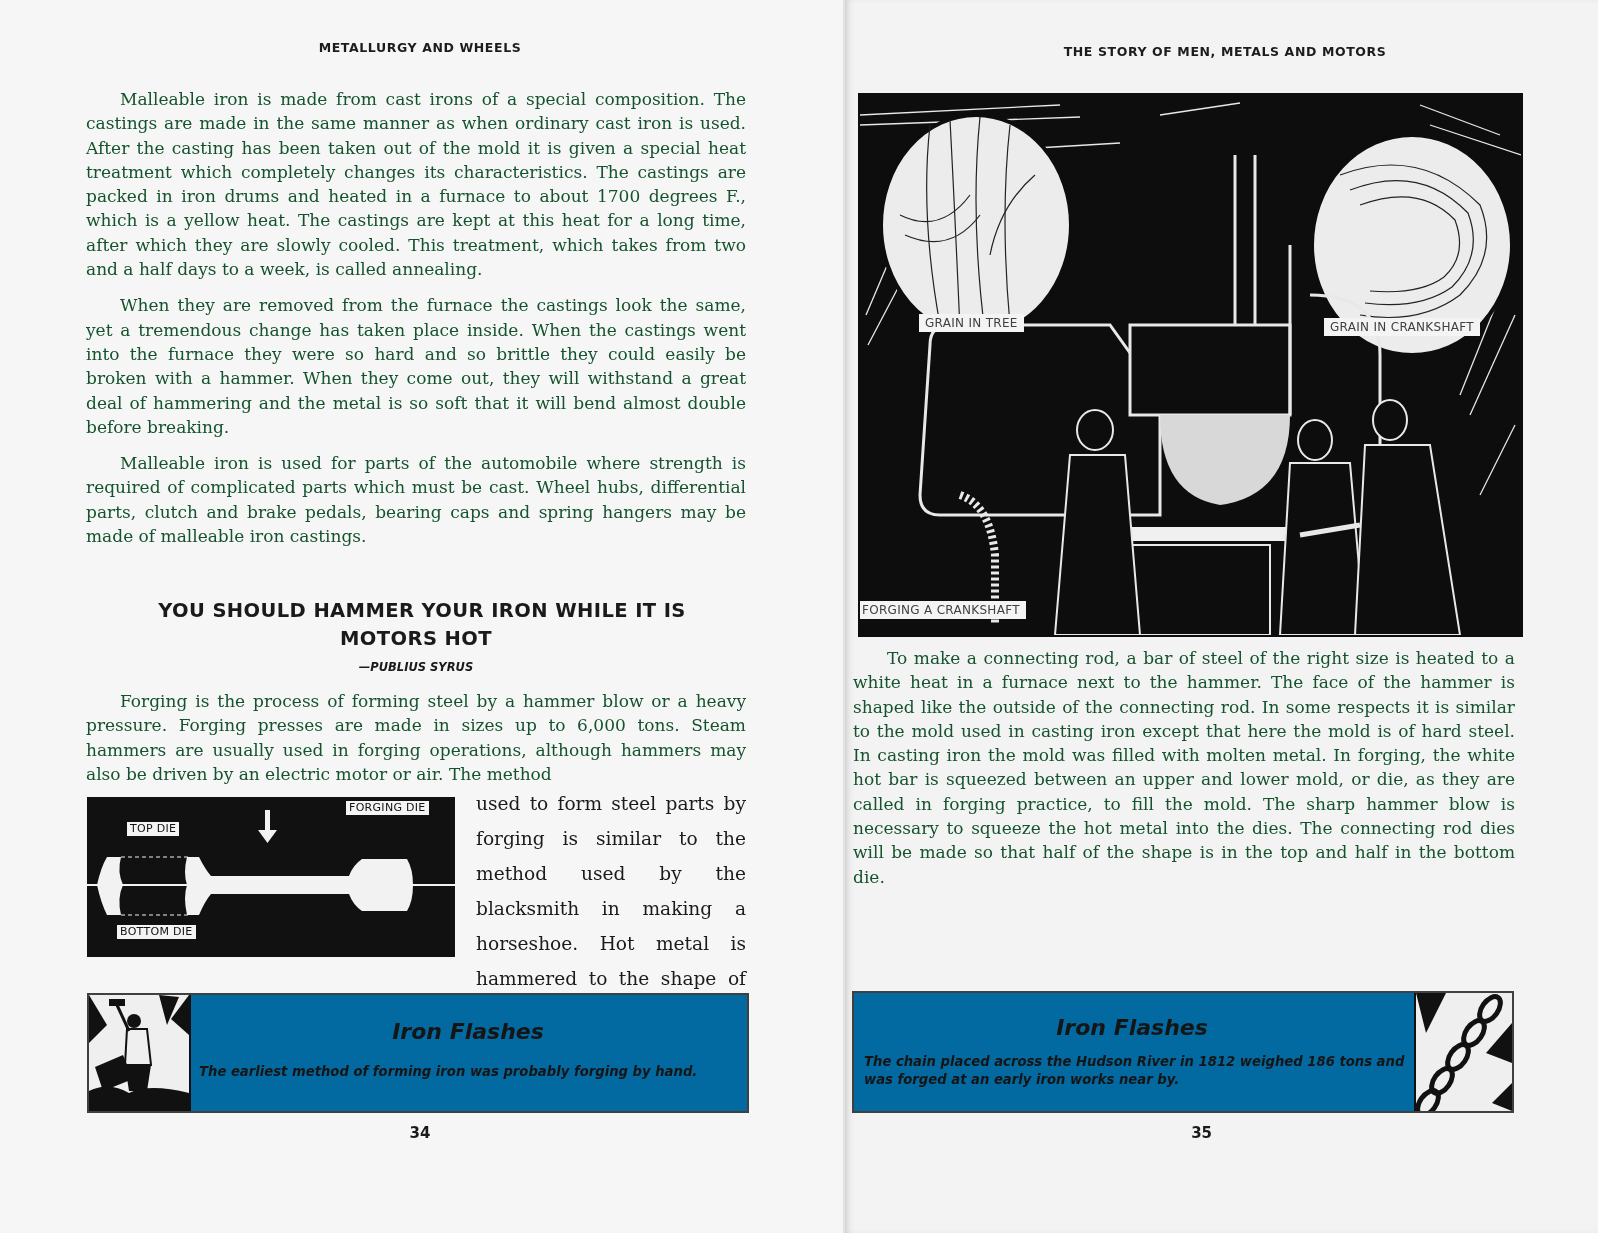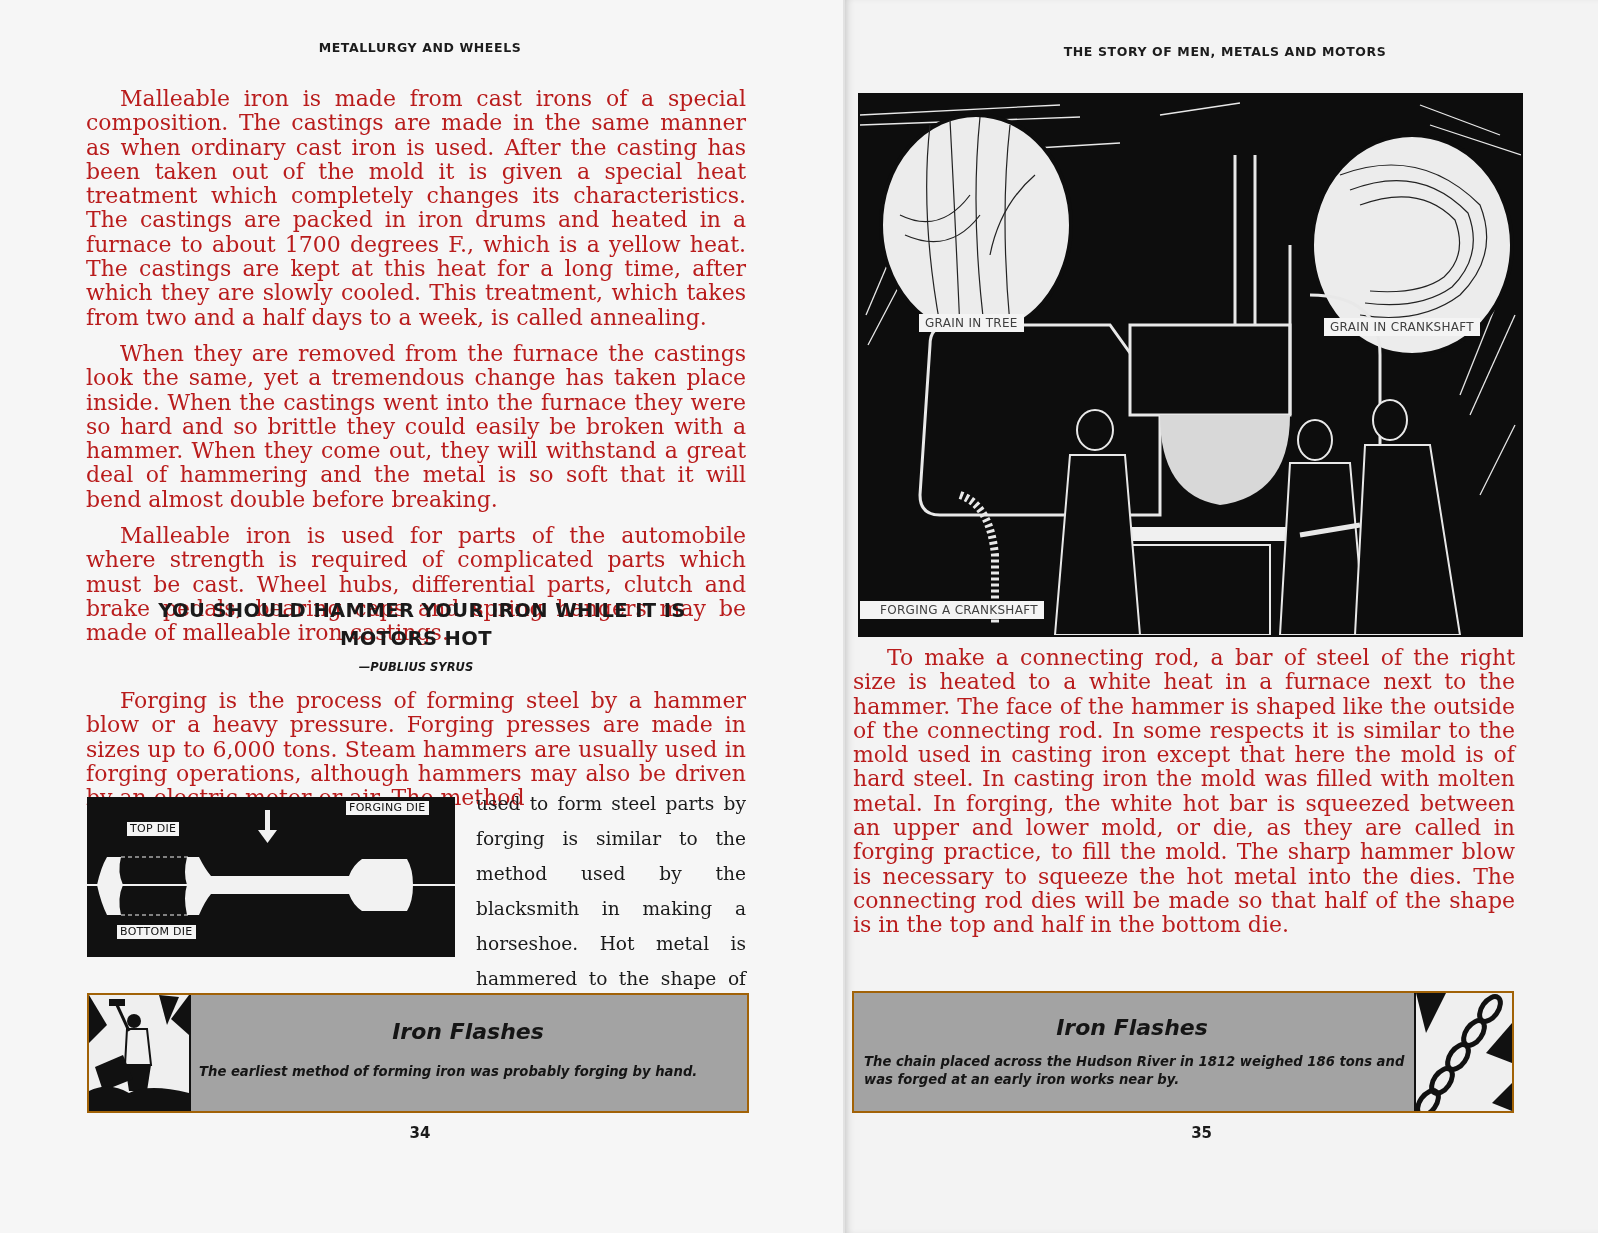--- a/index.html
+++ b/index.html
@@ -2,29 +2,29 @@
 <html><head>
 <meta charset="utf-8">
 <style>
   html,body{margin:0;padding:0;}
   body{width:1598px;height:1233px;background:#f1f1f1;position:relative;overflow:hidden;font-family:"DejaVu Serif",serif;color:#1a1a1a;}
   .page{position:absolute;top:0;height:1233px;}
   .page-left{left:0;width:845px;background:#f6f6f6;}
   .page-right{left:845px;width:753px;background:#f3f3f3;box-shadow:inset 6px 0 10px -6px rgba(0,0,0,0.25);}
   .gutter{position:absolute;left:843px;top:0;width:3px;height:1233px;background:#e2e2e2;}
   .running-head{position:absolute;font-family:"DejaVu Sans",sans-serif;font-weight:bold;font-size:12.5px;letter-spacing:0.6px;color:#1c1c1c;text-align:center;}
-  .body-text{position:absolute;font-family:"DejaVu Serif",serif;font-size:22px;line-height:24.3px;text-align:justify;color:#b91c1c;}
+  .body-text{position:absolute;font-family:"DejaVu Serif",serif;font-size:17px;line-height:24.3px;text-align:justify;color:#14532d;}
   .body-text p{margin:0 0 12px 0;text-indent:34px;}
   .body-text p.tight{margin-bottom:0;}
   .hd{position:absolute;font-family:"DejaVu Sans",sans-serif;font-weight:bold;font-size:19.5px;line-height:28px;text-align:center;letter-spacing:0.4px;color:#1a1a1a;}
   .attrib{position:absolute;font-family:"DejaVu Sans",sans-serif;font-weight:bold;font-style:italic;font-size:11.5px;text-align:center;color:#1a1a1a;}
   .die-box{position:absolute;left:87px;top:797px;width:368px;height:160px;background:#111;}
   .die-label{position:absolute;background:#f4f4f4;color:#111;font-family:"DejaVu Sans",sans-serif;font-size:11px;padding:0 3px;line-height:14px;letter-spacing:0.3px;}
   .wrap-text{position:absolute;left:476px;top:786px;width:270px;font-family:"DejaVu Serif",serif;font-size:18.6px;line-height:35px;text-align:justify;color:#1b1b1b;}
-  .flash{position:absolute;border:2px solid #a16207;background:#a3a3a3;}
+  .flash{position:absolute;border:2px solid #404040;background:#0369a1;}
   .flash-title{position:absolute;font-family:"DejaVu Sans",sans-serif;font-weight:bold;font-style:italic;font-size:22px;text-align:center;color:#151515;}
   .flash-text{position:absolute;font-family:"DejaVu Sans",sans-serif;font-weight:bold;font-style:italic;font-size:13.2px;line-height:18px;color:#151515;}
   .pageno{position:absolute;font-family:"DejaVu Sans",sans-serif;font-weight:bold;font-size:15px;color:#1a1a1a;text-align:center;width:60px;}
   .illus{position:absolute;left:858px;top:93px;width:661px;height:540px;background:#0d0d0d;overflow:hidden;border:2px solid #0d0d0d;}
   .caption{position:absolute;background:#f4f4f4;color:#404040;font-family:"DejaVu Sans",sans-serif;font-size:12px;line-height:18px;padding:0 6px;letter-spacing:0.3px;}
 </style>
 </head>
 <body>
 
 <div class="page page-left">
@@ -151,21 +151,21 @@
       <path d="M210,360 L265,360 L280,540 L195,540 Z"></path>
       <ellipse cx="455" cy="345" rx="17" ry="20"></ellipse>
       <path d="M430,368 L490,368 L505,540 L420,540 Z"></path>
       <ellipse cx="530" cy="325" rx="17" ry="20"></ellipse>
       <path d="M505,350 L570,350 L600,540 L495,540 Z"></path>
     </g>
     <line x1="440" y1="440" x2="500" y2="430" stroke="#e8e8e8" stroke-width="5"></line>
   </svg>
   <span class="caption" style="left:59px;top:219px;">GRAIN IN TREE</span>
   <span class="caption" style="left:464px;top:223px;">GRAIN IN CRANKSHAFT</span>
-  <span class="caption" style="left:0px;top:506px;padding-left:20px;">FORGING A CRANKSHAFT</span>
+  <span class="caption" style="left:0px;top:506px;padding-left:2px;">FORGING A CRANKSHAFT</span>
 </div>
 
 <div class="body-text" style="left:853px;top:646px;width:662px;">
   <p class="tight">To make a connecting rod, a bar of steel of the right size is heated to a white heat in a furnace next to the hammer. The face of the hammer is shaped like the outside of the connecting rod. In some respects it is similar to the mold used in casting iron except that here the mold is of hard steel. In casting iron the mold was filled with molten metal. In forging, the white hot bar is squeezed between an upper and lower mold, or die, as they are called in forging practice, to fill the mold. The sharp hammer blow is necessary to squeeze the hot metal into the dies. The connecting rod dies will be made so that half of the shape is in the top and half in the bottom die.</p>
 </div>
 
 <div class="flash" style="left:852px;top:991px;width:658px;height:118px;">
   <div class="flash-title" style="left:0;top:22px;width:556px;">Iron Flashes</div>
   <div class="flash-text" style="left:10px;top:60px;width:545px;">The chain placed across the Hudson River in 1812 weighed 186 tons and was forged at an early iron works near by.</div>
   <div style="position:absolute;right:0;top:0;width:96px;height:118px;background:#efefef;border-left:2px solid #111;">

